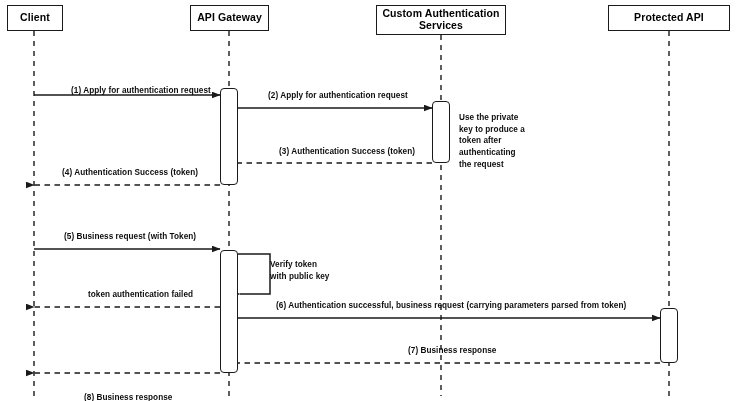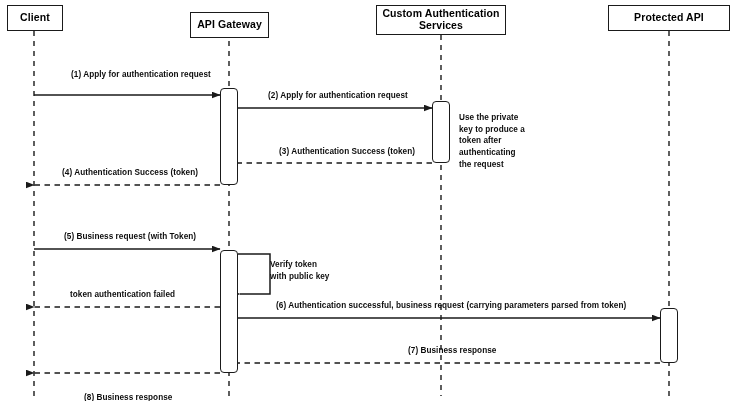--- a/index.html
+++ b/index.html
@@ -97,43 +97,43 @@
         <line x1="238" x2="660" y1="318" y2="318" stroke="#1a1a1a" stroke-width="1.5" marker-end="url(#arrow-solid)"></line>
         <line x1="660" x2="238" y1="363" y2="363" stroke="#1a1a1a" stroke-width="1.5" stroke-dasharray="5.5,4.5" marker-end="url(#arrow-solid-left)"></line>
         <line x1="220" x2="34" y1="373" y2="373" stroke="#1a1a1a" stroke-width="1.5" stroke-dasharray="5.5,4.5" marker-end="url(#arrow-solid-left)"></line>
       </g>
   </svg>
 
   <div id="participant-boxes">
       <div class="participant-box" style="left: 7px; top: 5px; width: 56px; height: 26px;">
         <span>Client</span>
       </div>
-      <div class="participant-box" style="left: 190px; top: 12px; width: 79px; height: 26px; text-align: center;">
+      <div class="participant-box" style="left: 190px; top: 5px; width: 79px; height: 26px; text-align: center;">
         <span>API Gateway</span>
       </div>
       <div class="participant-box" style="left: 376px; top: 5px; width: 130px; height: 30px;">
         <span>Custom Authentication Services</span>
       </div>
       <div class="participant-box" style="left: 608px; top: 5px; width: 122px; height: 26px;">
         <span>Protected API</span>
       </div>
     </div>
   <div id="activation-bars">
       <div class="activation-bar" style="left: 220px; top: 88px; width: 18px; height: 97px;"></div>
       <div class="activation-bar" style="left: 432px; top: 101px; width: 18px; height: 62px;"></div>
       <div class="activation-bar" style="left: 220px; top: 250px; width: 18px; height: 123px;"></div>
       <div class="activation-bar" style="left: 660px; top: 308px; width: 18px; height: 55px;"></div>
     </div>
   <div id="message-labels">
-      <div class="msg-label" style="left: 63px; top: 70px; padding-left: 8px;">(1) Apply for authentication request</div>
+      <div class="msg-label" style="left: 63px; top: 86px; padding-left: 8px;">(1) Apply for authentication request</div>
       <div class="msg-label" style="left: 268px; top: 91px;">(2) Apply for authentication request</div>
       <div class="msg-label" style="left: 279px; top: 147px;">(3) Authentication Success (token)</div>
       <div class="msg-label" style="left: 62px; top: 168px;">(4) Authentication Success (token)</div>
       <div class="msg-label" style="left: 64px; top: 232px;">(5) Business request (with Token)</div>
-      <div class="msg-label" style="left: 70px; top: 290px;">token authentication failed</div>
+      <div class="msg-label" style="left: 88px; top: 290px;">token authentication failed</div>
       <div class="msg-label" style="left: 276px; top: 301px;">(6) Authentication successful, business request (carrying parameters parsed from token)</div>
       <div class="msg-label" style="left: 408px; top: 346px;">(7) Business response</div>
       <div class="msg-label" style="left: 84px; top: 357px; margin-top: 36px;">(8) Business response</div>
     </div>
   <div id="notes-layer">
       <div class="note-text" style="left: 270px; top: 251px;">
         <div>Verify token</div>
         <div>with public key</div>
       </div>
       <div class="note-text" style="left: 459px; top: 104px;">

